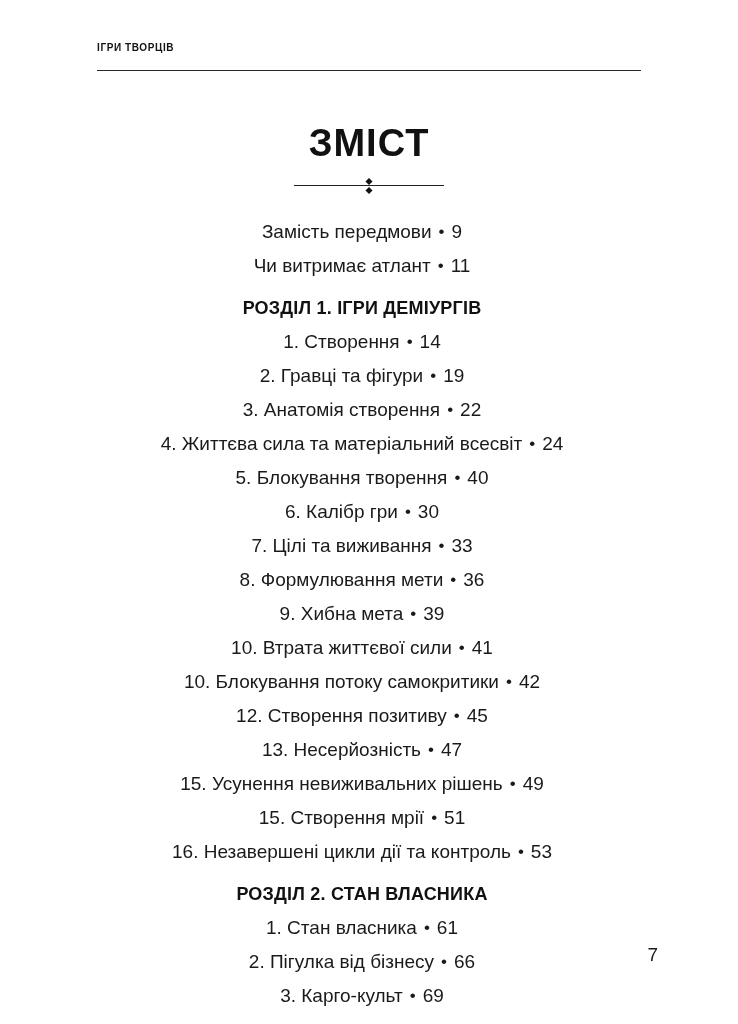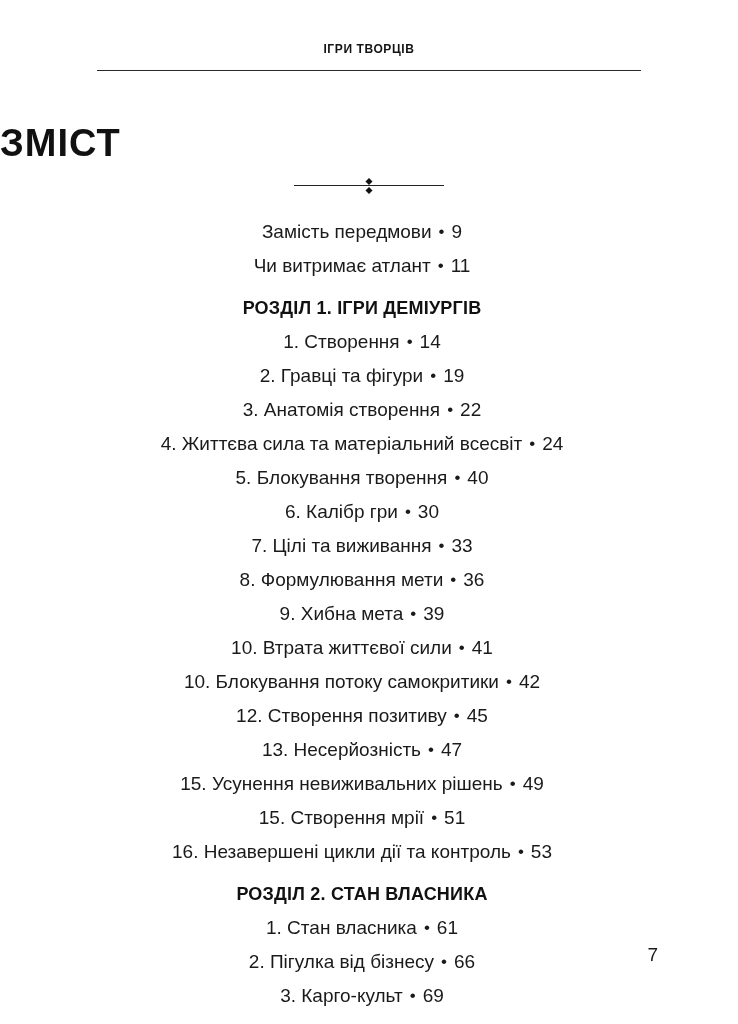--- a/index.html
+++ b/index.html
@@ -10,38 +10,39 @@
     background: #ffffff;
     font-family: "Liberation Sans", sans-serif;
     color: #141414;
     overflow: hidden;
   }
   .running-header {
     position: absolute;
     top: 42px;
     left: 97px;
     right: 97px;
-    text-align: center;
+    text-align: left;
     font-weight: bold;
-    font-size: 12px;
+    font-size: 10px;
     letter-spacing: 0.6px;
     color: #141414;
   }
   .header-rule {
     position: absolute;
     top: 70px;
     left: 97px;
     right: 97px;
     border-top: 1.5px solid #2a2a2a;
   }
   .toc-title {
     position: absolute;
     top: 122px;
     left: 0;
     right: 0;
+    text-align: center;
     font-size: 38px;
     font-weight: bold;
     letter-spacing: 1px;
     color: #111111;
   }
   .ornament {
     position: absolute;
     top: 180px;
     left: 50%;
     transform: translateX(-50%);

